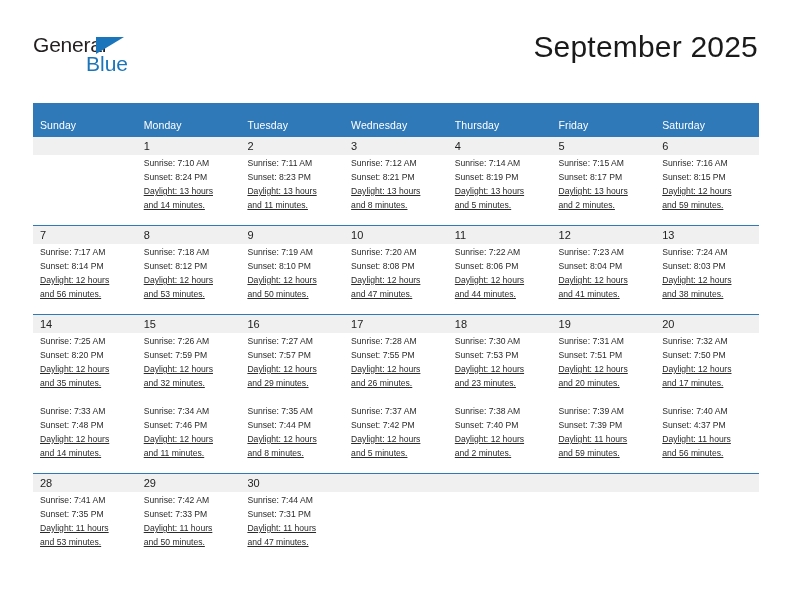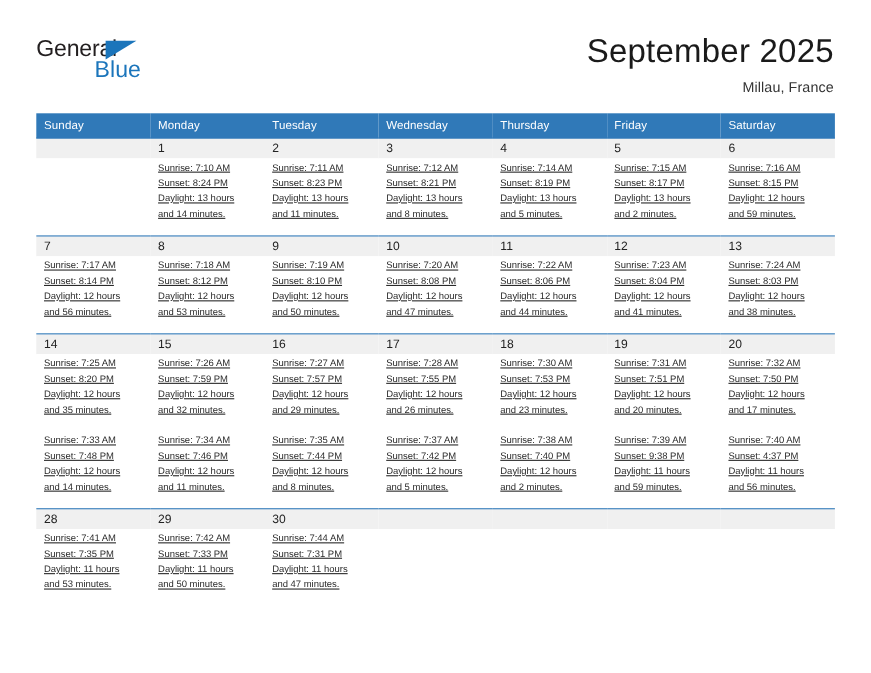--- a/index.html
+++ b/index.html
@@ -95,21 +95,21 @@
     table-layout: fixed;
   }
   .calendar col { width: 103.71px; }
 
   .calendar thead th {
     background: #3079b8;
     color: #ffffff;
     font-size: 10.5px;
     font-weight: normal;
     text-align: left;
-    padding: 5px 0 5px 7px;
+    padding: 16px 0 5px 7px;
     height: 11px;
     letter-spacing: 0.1px;
   }
 
   .daynum-row td {
     background: #f0f0f0;
     font-size: 11px;
     color: #222222;
     padding: 3px 0 3px 7px;
     vertical-align: top;
@@ -121,39 +121,38 @@
     font-size: 8.6px;
     color: #2a2a2a;
     padding: 2px 8px 10px 7px;
     vertical-align: top;
     line-height: 1.62;
     height: 58px;
   }
   .info-row td.empty { background: #ffffff; }
   .daynum-row td.empty { background: #f0f0f0; }
 
-  .info-line { display: block; white-space: nowrap; text-decoration: underline; }
+  .info-line { display: block; white-space: nowrap; }
   .info-wrap { display: block; text-decoration: underline; }
 </style>
 </head>
 <body>
 
 <div class="page">
 
   <div class="header">
 
     <div class="brand">
       <span class="brand-general">General</span>
       <span class="brand-tri"></span>
       <span class="brand-blue">Blue</span>
     </div>
 
     <div class="title-block">
       <h1 class="month-title">September 2025</h1>
-      <div class="location">Millau, France</div>
     </div>
 
   </div>
 
   <table class="calendar">
     <colgroup>
       <col>
         <col>
         <col>
         <col>
@@ -357,21 +356,21 @@
           <span class="info-wrap">and 5 minutes.</span>
         </td>
         <td>
           <span class="info-line">Sunrise: 7:38 AM</span>
           <span class="info-line">Sunset: 7:40 PM</span>
           <span class="info-wrap">Daylight: 12 hours</span>
           <span class="info-wrap">and 2 minutes.</span>
         </td>
         <td>
           <span class="info-line">Sunrise: 7:39 AM</span>
-          <span class="info-line">Sunset: 9:38 PM</span>
+          <span class="info-line">Sunset: 7:39 PM</span>
           <span class="info-wrap">Daylight: 11 hours</span>
           <span class="info-wrap">and 59 minutes.</span>
         </td>
         <td>
           <span class="info-line">Sunrise: 7:40 AM</span>
           <span class="info-line">Sunset: 4:37 PM</span>
           <span class="info-wrap">Daylight: 11 hours</span>
           <span class="info-wrap">and 56 minutes.</span>
         </td>
       </tr>

